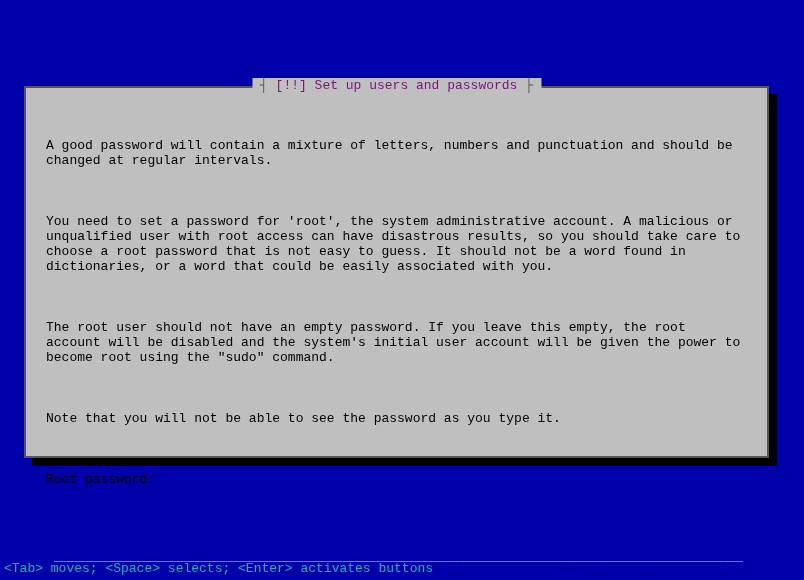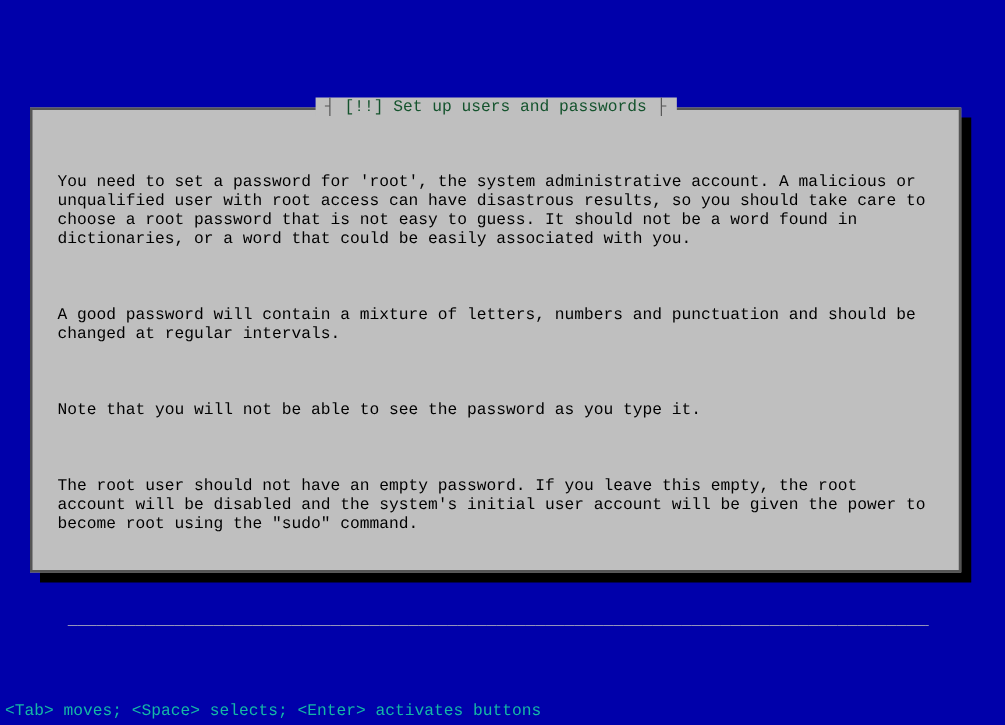--- a/index.html
+++ b/index.html
@@ -32,21 +32,21 @@
   }
   .border-cut {
     position: absolute;
     top: -10px;
     left: 50%;
     transform: translateX(-50%);
     background: #bfbfbf;
     padding: 0 8px;
     white-space: nowrap;
   }
-  .title-part { color: #14532d; }
+  .title-part { color: #701a75; }
   .title-pipe { color: #555; }
   .body {
     color: #000;
     white-space: pre-wrap;
   }
   .para { margin-top: 2px; }
   .para + .para { margin-top: 16px; }
   .prompt { margin-top: 16px; }
   .input-row {
     margin-top: 12px;
@@ -78,24 +78,25 @@
 <body>
 
 <div class="dialog-shadow"></div>
 
 <div class="dialog">
   <div class="border-cut">
     <span class="title-pipe">┤ </span><span class="title-part">[!!] Set up users and passwords</span><span class="title-pipe"> ├</span>
   </div>
 
   <div class="body">
+    <div class="para">A good password will contain a mixture of letters, numbers and punctuation and should be changed at regular intervals.</div>
     <div class="para">You need to set a password for 'root', the system administrative account. A malicious or unqualified user with root access can have disastrous results, so you should take care to choose a root password that is not easy to guess. It should not be a word found in dictionaries, or a word that could be easily associated with you.</div>
-    <div class="para">A good password will contain a mixture of letters, numbers and punctuation and should be changed at regular intervals.</div>
+    <div class="para">The root user should not have an empty password. If you leave this empty, the root account will be disabled and the system's initial user account will be given the power to become root using the "sudo" command.</div>
     <div class="para">Note that you will not be able to see the password as you type it.</div>
-    <div class="para">The root user should not have an empty password. If you leave this empty, the root account will be disabled and the system's initial user account will be given the power to become root using the "sudo" command.</div>
+    <div class="prompt">Root password:</div>
 
     <div class="input-row">
       <div class="underscore-fill">_________________________________________________________________________________________</div>
     </div>
 
     
   </div>
 </div>
 
 <div class="footer">&lt;Tab&gt; moves; &lt;Space&gt; selects; &lt;Enter&gt; activates buttons</div>

